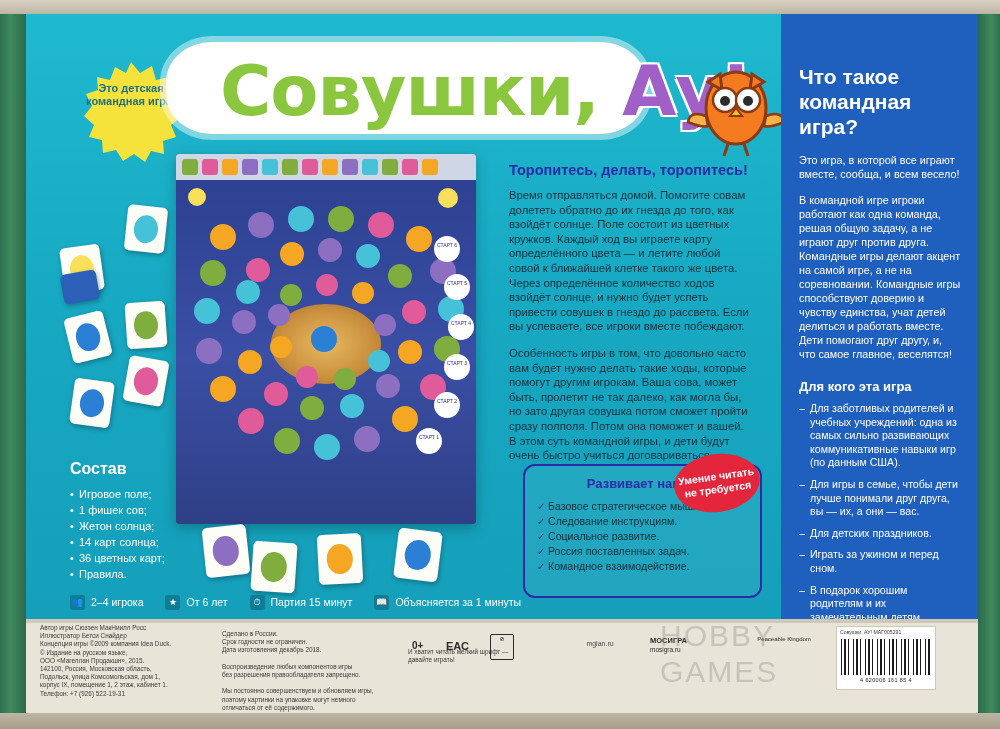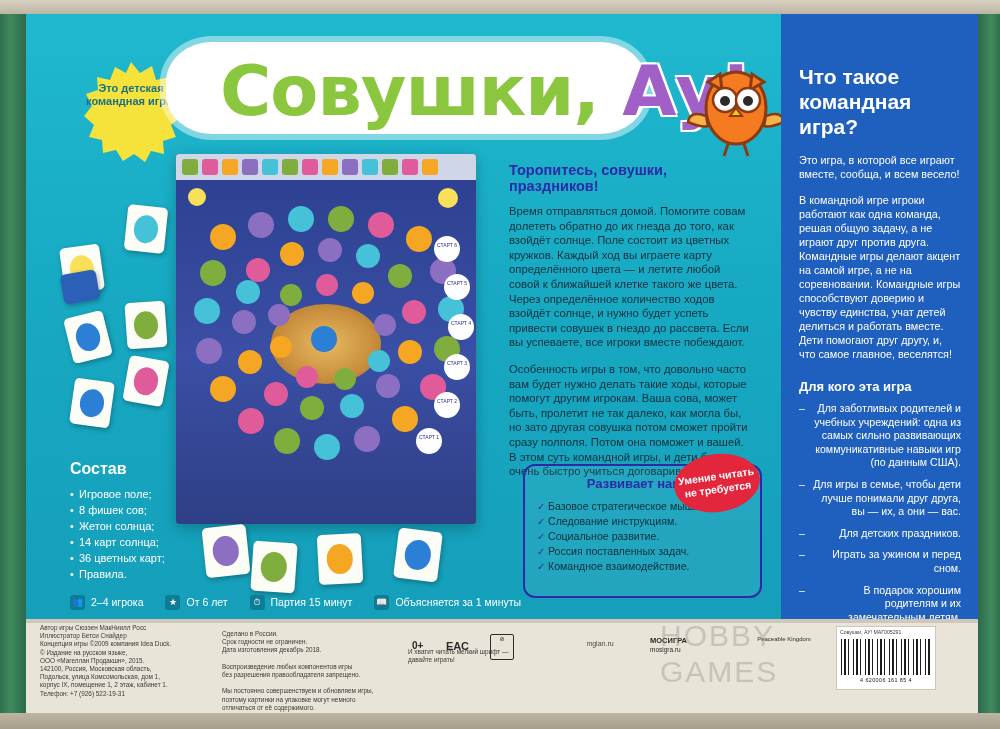--- a/index.html
+++ b/index.html
@@ -204,21 +204,21 @@
     font-size: 21px; line-height: 25px; color: #ffffff; font-weight: bold;
   }
   .right p {
     margin: 0 0 12px 0;
     font-size: 10.8px; line-height: 14px; color: #ffffff;
   }
   .right h3 {
     margin: 18px 0 8px 0;
     font-size: 13px; color: #ffffff; font-weight: bold;
   }
-  .right ul { margin: 0; padding: 0; list-style: none; text-align: right; }
+  .right ul { margin: 0; padding: 0; list-style: none; }
   .right li {
     font-size: 10.6px; line-height: 13.6px; color: #ffffff;
     padding-left: 11px; position: relative; margin-bottom: 8px;
   }
   .right li:before {
     content: "–"; position: absolute; left: 0; top: 0;
   }
 
   
   .iconstrip {
@@ -434,30 +434,30 @@
       </div>
       <div class="card" style="left:370px;top:516px;width:44px;height:50px;transform:rotate(7deg);">
         <div class="cdot" style="background:#2b7fd4;"></div>
       </div>
       <div class="card" style="left:36px;top:258px;width:36px;height:30px;transform:rotate(-10deg);background:#2b5fb8;"></div>
 
       <div class="sostav">
         <h3>Состав</h3>
         <ul>
           <li>Игровое поле;</li>
-          <li>8 фишек сов;</li>
+          <li>1 фишек сов;</li>
           <li>Жетон солнца;</li>
           <li>14 карт солнца;</li>
           <li>36 цветных карт;</li>
           <li>Правила.</li>
         </ul>
       </div>
 
       <div class="mid">
-        <h2>Торопитесь, совушки, праздников!</h2>
+        <h2>Торопитесь, делать, торопитесь!</h2>
         <p>Время отправляться домой. Помогите совам долететь обратно до их гнезда до того, как взойдёт солнце. Поле состоит из цветных кружков. Каждый ход вы играете карту определённого цвета — и летите любой совой к ближайшей клетке такого же цвета. Через определённое количество ходов взойдёт солнце, и нужно будет успеть привести совушек в гнездо до рассвета. Если вы успеваете, все игроки вместе побеждают.</p>
         <p>Особенность игры в том, что довольно часто вам будет нужно делать такие ходы, которые помогут другим игрокам. Ваша сова, может быть, пролетит не так далеко, как могла бы, но зато другая совушка потом сможет пройти сразу полполя. Потом она поможет и вашей. В этом суть командной игры, и дети будут очень быстро учиться договариваться.</p>
       </div>
 
       <div class="skills">
         <h3>Развивает навыки:</h3>
         <ul>
           <li>Базовое стратегическое мышление.</li>
           <li>Следование инструкциям.</li>
           <li>Социальное развитие.</li>

